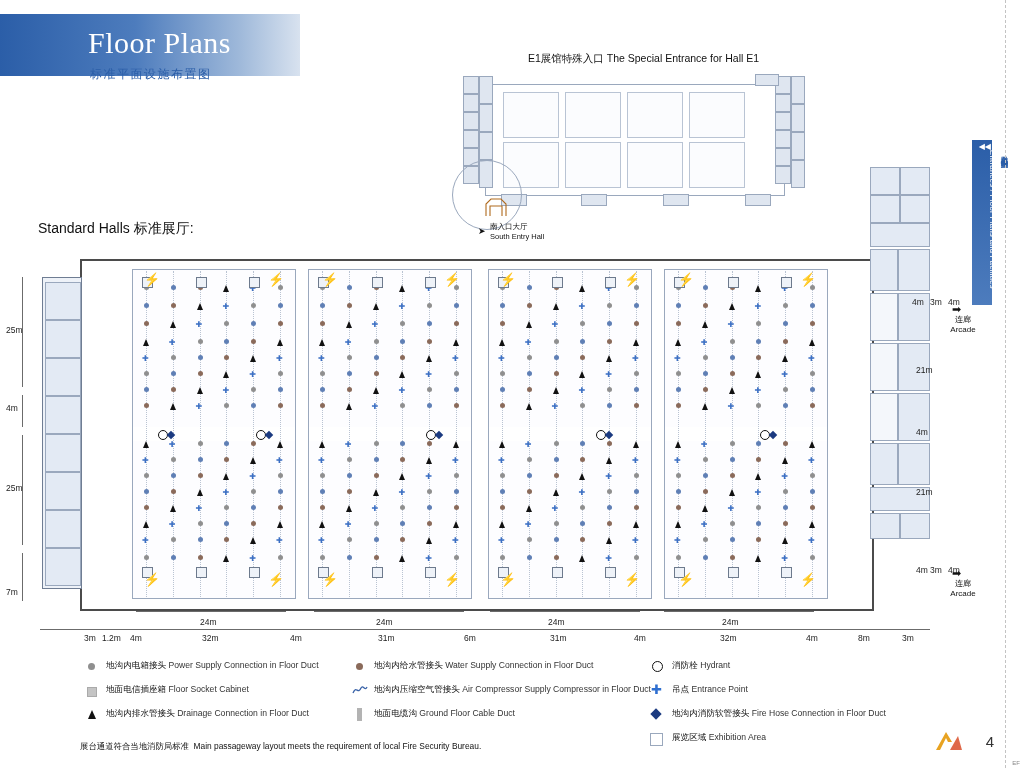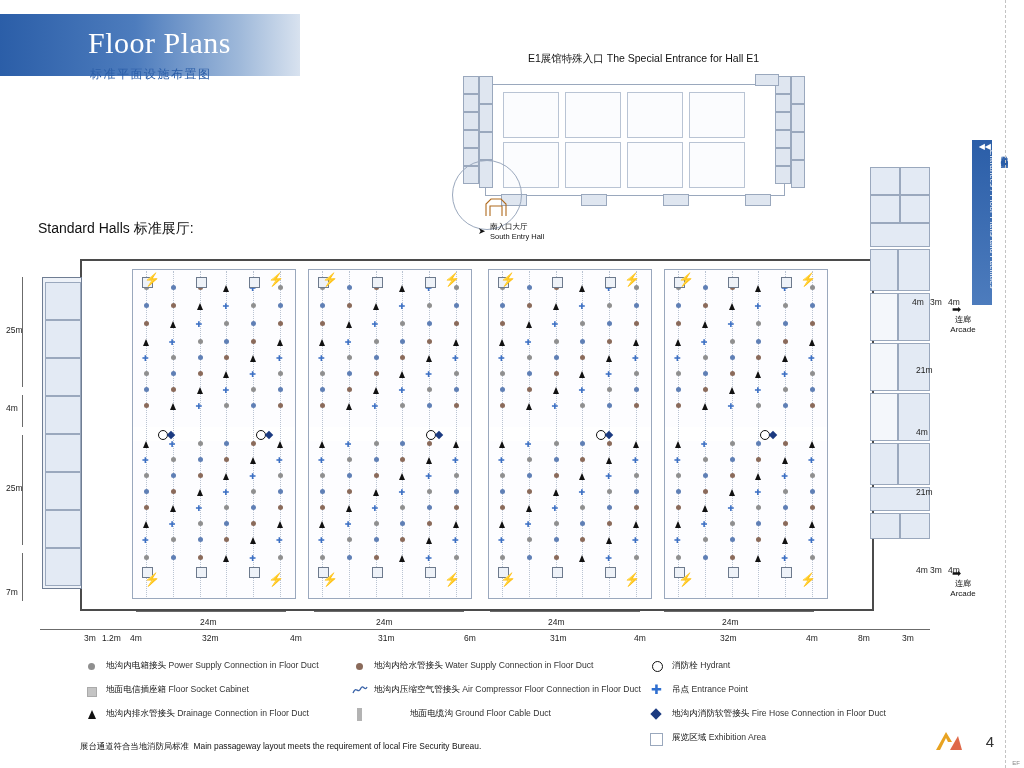--- a/index.html
+++ b/index.html
@@ -800,25 +800,25 @@
     <span class="en">Water Supply Connection in Floor Duct</span>
   </span>
 
   <span class="lg-ico" style="left:272px;top:24px;">
     <svg width="16" height="12" viewBox="0 0 16 12">
         <path d="M1 9 C4 1, 6 11, 9 4 C11 0, 13 8, 15 3" fill="none" stroke="#3a63a8" stroke-width="1.3"></path>
       </svg>
   </span>
   <span class="lg" style="left:294px;top:24px;">
     <span class="cn">地沟内压缩空气管接头</span>
-    <span class="en">Air Compressor Floor Connection in Floor Duct</span>
+    <span class="en">Air Compressor Supply Compressor in Floor Duct</span>
   </span>
 
   <span class="lg-ico" style="left:277px;top:48px;width:5px;height:13px;background:#b3b3b3;"></span>
-  <span class="lg" style="left:294px;top:48px;margin-left:36px;">
+  <span class="lg" style="left:294px;top:48px;">
     <span class="cn">地面电缆沟</span>
     <span class="en">Ground Floor Cable Duct</span>
   </span>
 
   <span class="lg-ico" style="left:572px;top:1px;width:9px;height:9px;border:1.4px solid #111;border-radius:50%;"></span>
   <span class="lg" style="left:592px;top:0px;">
     <span class="cn">消防栓</span>
     <span class="en">Hydrant</span>
   </span>
 

